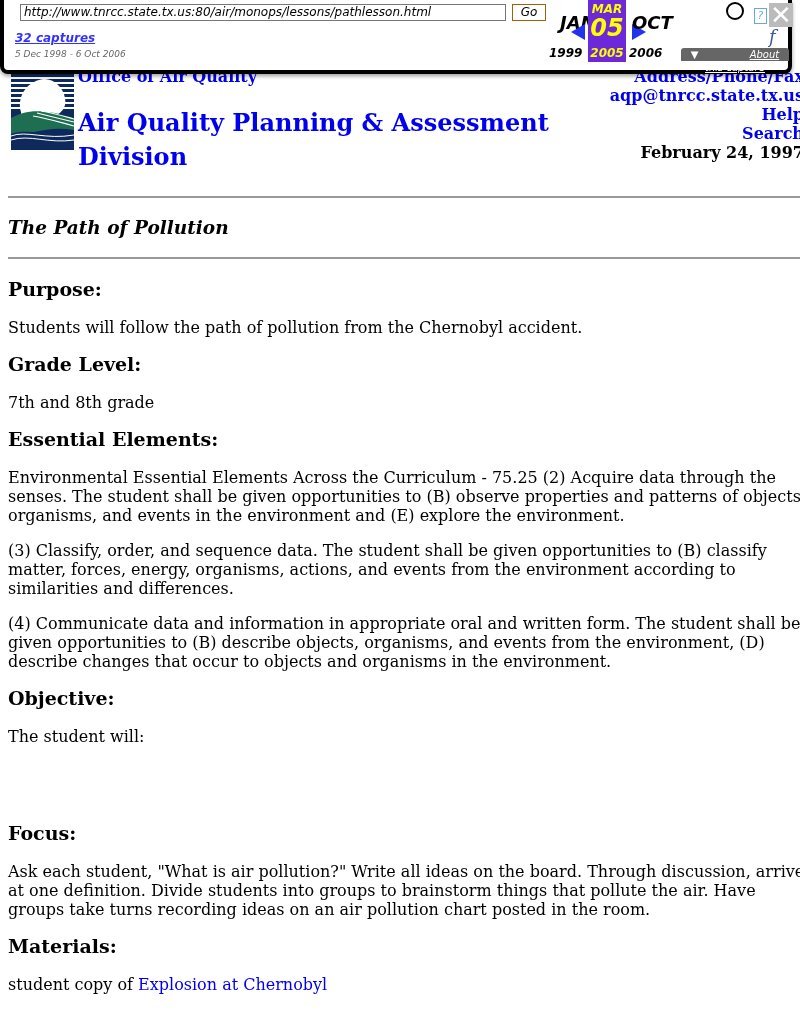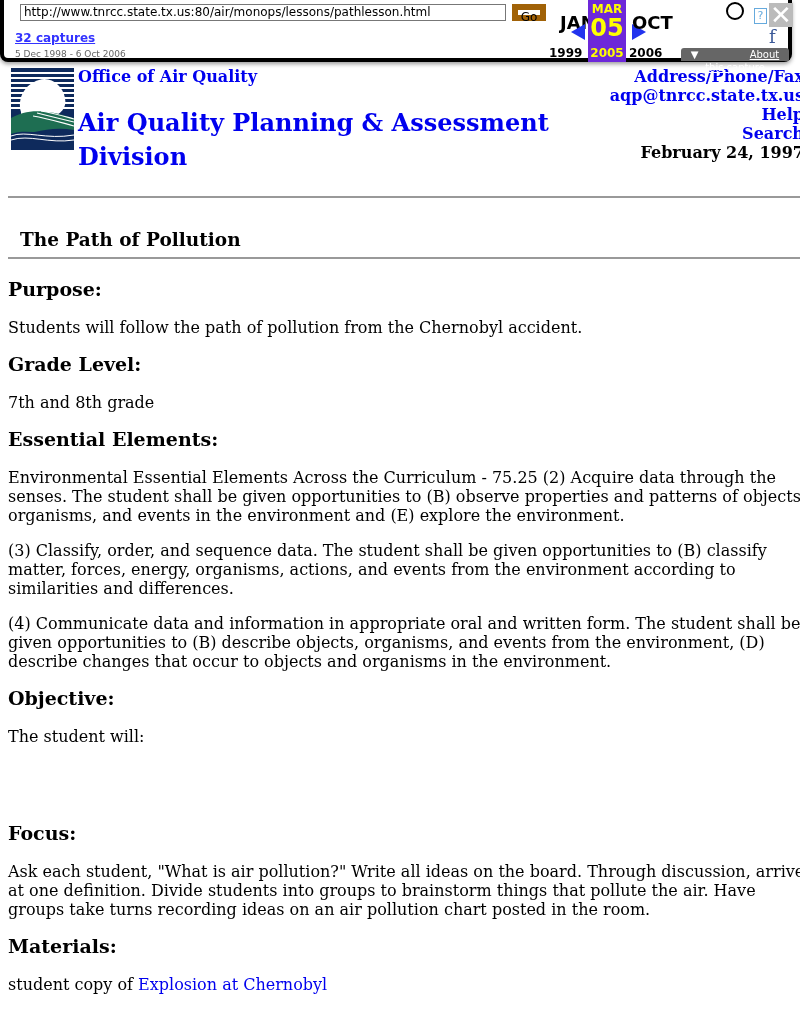--- a/index.html
+++ b/index.html
@@ -1,26 +1,26 @@
 <!DOCTYPE html>
 <html><head>
 <meta charset="utf-8">
 <style>
   html, body { margin:0; padding:0; background:#fff; }
   body { width:800px; height:1024px; overflow:hidden; position:relative; font-family:"DejaVu Serif", serif; color:#000; }
   a { color:#0000ee; }
 
   
-  #wm-toolbar { position:absolute; left:0; top:0; width:792px; height:62px; background:#fff;
+  #wm-toolbar { position:absolute; left:0; top:0; width:792px; height:74px; background:#fff;
     border-bottom:4px solid #000; border-right:4px solid #000; border-left:4px solid #000;
     border-bottom-left-radius:8px; border-bottom-right-radius:8px; box-sizing:border-box;
-    box-shadow:0 2px 4px rgba(0,0,0,0.4); font-family:"DejaVu Sans", sans-serif; z-index:5; }
+    box-shadow:0 2px 4px rgba(0,0,0,0.4); font-family:"DejaVu Sans", sans-serif; z-index:5;font-style:italic; }
   #wm-url { position:absolute; left:16px; top:4px; width:486px; height:17px; border:1px solid #777; box-sizing:border-box;
     font-size:12px; font-family:"DejaVu Sans", sans-serif; padding:0 3px; line-height:15px; color:#000; background:#fff; }
-  #wm-go { position:absolute; left:508px; top:4px; width:34px; height:17px; border:6px solid #a16207; box-sizing:border-box;
+  #wm-go { position:absolute; left:508px; top:4px; width:34px; height:17px; border:1px solid #a16207; box-sizing:border-box;
     font-size:12px; font-family:"DejaVu Sans", sans-serif; background:#fff; padding:0; line-height:15px; text-align:center; }
   #wm-captures { position:absolute; left:11px; top:31px; font-size:12px; font-weight:bold; color:#33f; text-decoration:underline; }
   #wm-range { position:absolute; left:11px; top:49px; font-size:9px; color:#666; }
   .wm-month { position:absolute; top:12px; font-size:18px; font-weight:bold; }
   .wm-year { position:absolute; top:46px; font-size:12px; font-weight:bold; }
   #wm-cur { position:absolute; left:584px; top:0; width:38px; height:62px; background:#6d28d9; }
   #wm-cur-month { position:absolute; left:0; top:2px; width:38px; text-align:center; color:#ff0; font-size:12px; font-weight:bold; }
   #wm-cur-day { position:absolute; left:0; top:14px; width:38px; text-align:center; color:#ff0; font-size:24px; font-weight:bold; }
   #wm-cur-year { position:absolute; left:0; top:46px; width:38px; text-align:center; color:#ff0; font-size:12px; font-weight:bold; }
   .wm-arrow { position:absolute; top:24px; width:0; height:0; border-top:8px solid transparent; border-bottom:8px solid transparent; }
@@ -36,21 +36,21 @@
   
   #logo { position:absolute; left:11px; top:68px; width:63px; height:82px; }
   #office-link { position:absolute; left:78px; top:67px; font-size:16px; font-weight:bold; }
   #division-link { position:absolute; left:78px; top:106px; font-size:24px; font-weight:bold; line-height:34px; width:520px; }
   #right-links { position:absolute; right:-4px; top:67px; text-align:right; font-size:16px; font-weight:bold; line-height:19px; }
   #right-links a { display:block; }
   #date { color:#000; }
 
   hr.sep { position:absolute; left:8px; width:800px; margin:0; border:0; border-top:2px solid #999; height:0; }
 
-  #page-title { position:absolute; left:8px; top:217px; font-size:18.5px; font-weight:bold; margin:12px; }
+  #page-title { position:absolute; left:8px; top:217px; font-size:18.5px; font-weight:bold; margin:0;font-style:italic; }
 
   #content { position:absolute; left:8px; top:278px; width:800px; font-size:16px; line-height:19px; }
   #content h3 { font-size:19px; font-weight:bold; margin:0 0 18px 0; line-height:22px; }
   #content p { margin:0 0 16px 0; }
 </style>
 </head>
 <body>
 
 <div id="wm-toolbar">
   <div id="wm-url">http://www.tnrcc.state.tx.us:80/air/monops/lessons/pathlesson.html</div>

